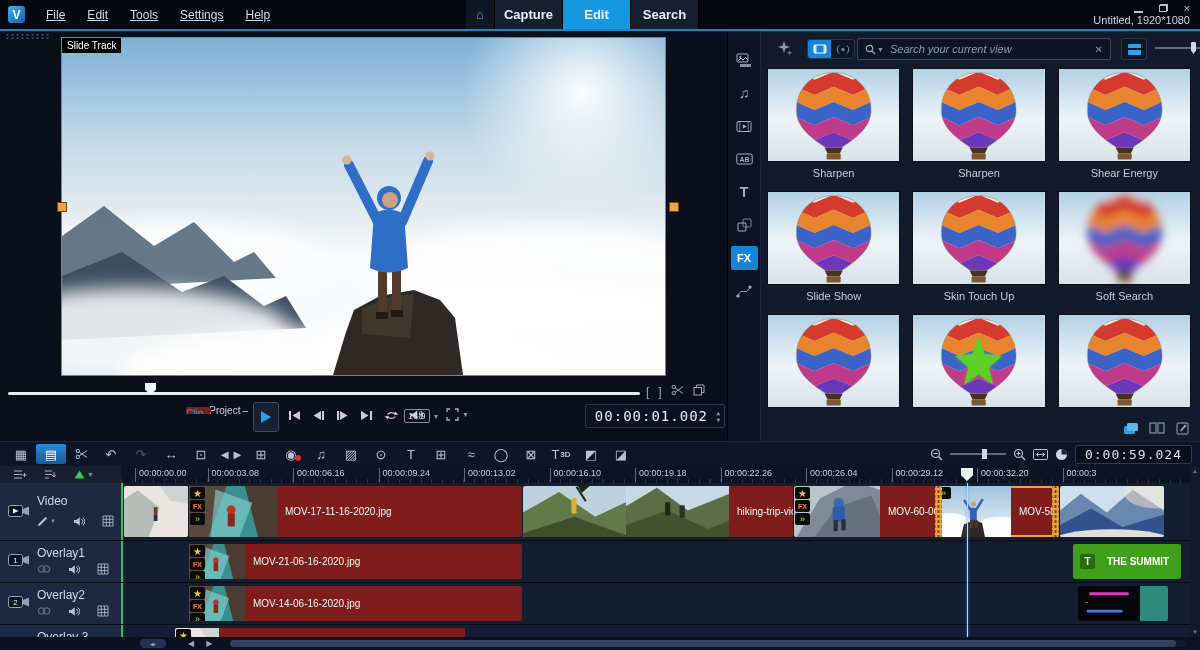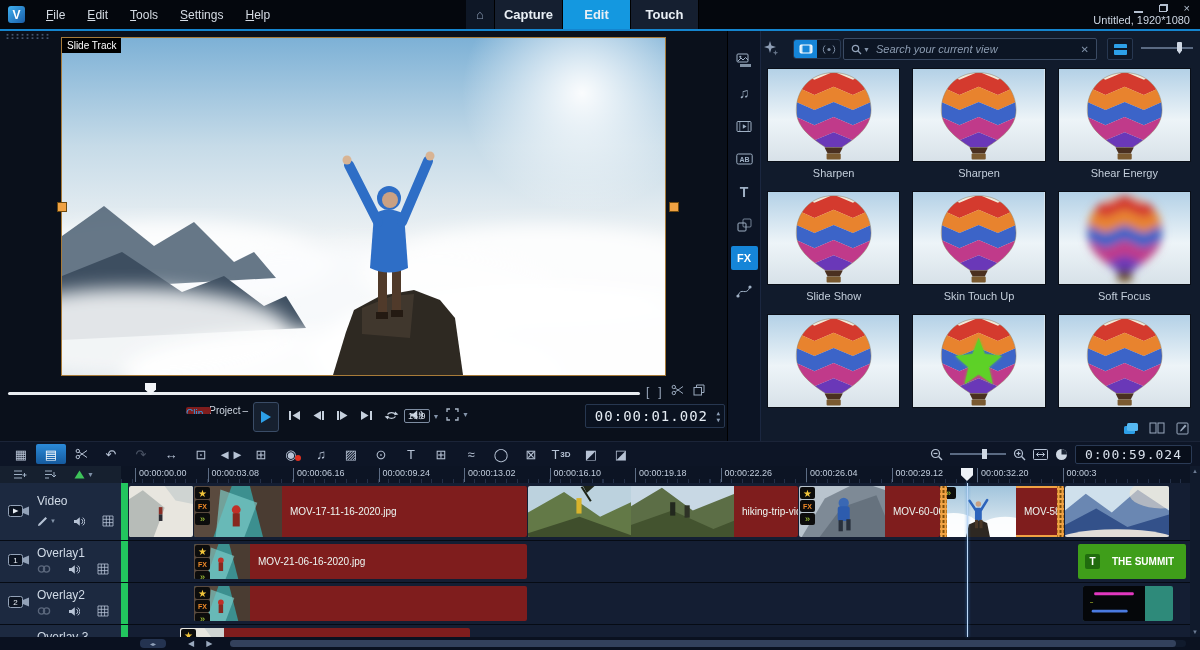--- a/index.html
+++ b/index.html
@@ -4,21 +4,21 @@
 <style>
   html,body{margin:0;padding:0;background:#000;}
   #app{position:relative;width:1200px;height:650px;overflow:hidden;background:#070b14;
        font-family:"Liberation Sans",sans-serif;color:#c8d2de;user-select:none;}
   .mono{font-family:"DejaVu Sans Mono",monospace;}
 
   
   .titlebar{position:absolute;top:0;left:0;right:0;height:29px;background:#04070d;border-bottom:2px solid #1585ce;display:flex;align-items:center;z-index:20;}
   .logo{width:17px;height:17px;margin:0 10px 0 8px;border-radius:3px;background:linear-gradient(135deg,#3fb0f0,#1a5da8);
         color:#fff;font-weight:bold;font-size:12px;display:flex;align-items:center;justify-content:center;}
-  .menus{display:flex;}
+  .menus{display:flex;text-decoration:underline;}
   .menu-item{padding:5px 11px;font-size:12px;color:#d6dce4;cursor:default;}
   .menu-item u{text-decoration:underline;}
   .navtabs{position:absolute;left:466px;top:0;height:29px;display:flex;align-items:stretch;}
   .home-tab{width:28px;background:#0e1726;display:flex;align-items:center;justify-content:center;color:#8b9cb4;font-size:13px;border-right:1px solid #000;}
   .nav-tab{width:67px;display:flex;align-items:center;justify-content:center;font-size:13px;font-weight:bold;color:#e9eff5;background:#151f30;border-right:1px solid #000;}
   .nav-tab.active{background:#1498e0;}
   .win-controls{position:absolute;right:10px;top:3px;display:flex;gap:16px;align-items:center;color:#b5c0d0;}
   .wc{height:10px;display:flex;align-items:center;font-size:11px;line-height:10px;}
   .wc-min{width:9px;border-bottom:2px solid #b5c0d0;height:7px;}
   .wc-restore{position:relative;width:9px;height:8px;}
@@ -54,21 +54,21 @@
   .pv-timecode{position:absolute;right:2px;top:5px;background:#0a1220;border:1px solid #273750;border-radius:2px;
                padding:3px 16px 3px 9px;font-size:14px;color:#e6edf4;letter-spacing:1px;}
   .stepper{position:absolute;right:3px;top:4px;display:flex;flex-direction:column;font-size:6px;color:#8ea0b8;line-height:7px;}
 
   
   .library-region{position:absolute;top:31px;left:727px;width:473px;height:410px;background:#111b2c;border-left:1px solid #000;}
   .lib-sidebar{position:absolute;left:0;top:0;width:33px;height:100%;background:#0c1424;border-right:1px solid #1b2740;}
   .lib-side-item{width:27px;height:24px;margin:9px auto 9px;display:flex;align-items:center;justify-content:center;color:#9fb0c4;font-size:13px;border-radius:2px;}
   .lib-side-item svg{stroke:currentColor;fill:none;}
   .lib-side-item.active{background:#1585d8;color:#fff;font-weight:bold;}
-  .lib-header{position:absolute;left:19px;right:0;top:0;height:19px;}
+  .lib-header{position:absolute;left:33px;right:0;top:0;height:19px;}
   .magic-icon{position:absolute;left:16px;top:9px;color:#8d9db4;}
   .seg{position:absolute;left:46px;top:8px;display:flex;background:#0e1726;border:1px solid #273750;border-radius:3px;overflow:hidden;}
   .seg-btn{width:23px;height:18px;display:flex;align-items:center;justify-content:center;color:#7e8fa6;}
   .seg-btn.active{background:#1585d8;color:#fff;}
   .search{position:absolute;left:96px;top:7px;width:252px;height:20px;background:#0c1524;border:1px solid #3a4a63;border-radius:2px;display:flex;align-items:center;}
   .search .q{margin:0 4px 0 7px;color:#93a3ba;display:flex;align-items:center;gap:1px;}
   .search input{flex:1;background:transparent;border:0;outline:0;color:#cfd8e4;font-style:italic;font-size:11px;font-family:"Liberation Sans",sans-serif;}
   .search input::placeholder{color:#8d9db2;font-style:italic;}
   .search .clear{margin-right:7px;color:#7e8fa6;font-size:10px;}
   .layout-btn{position:absolute;left:360px;top:7px;width:24px;height:20px;background:#0e1726;border:1px solid #273750;border-radius:2px;display:flex;align-items:center;justify-content:center;}
@@ -98,21 +98,21 @@
   .tl-timecode{background:#080e1a;border:1px solid #2a3a55;border-radius:2px;padding:1px 9px;font-size:13px;color:#d9e1ec;letter-spacing:1px;}
   .tl-ruler{position:absolute;top:24px;left:0;right:10px;height:17px;}
   .ruler-head{position:absolute;left:0;top:0;width:121px;height:100%;background:#16202f;display:flex;align-items:center;gap:17px;padding-left:13px;box-sizing:border-box;color:#9fb0c4;}
   .ruler-ticks{position:absolute;left:121px;right:0;top:0;bottom:0;background:#0c1424;overflow:hidden;
      background-image:repeating-linear-gradient(90deg,#243048 0 1px,transparent 1px 10.7px);background-position:0 bottom;background-size:100% 4px;background-repeat:repeat-x;}
   .tick{position:absolute;top:2px;height:14px;border-left:1px solid #5c6c84;padding-left:3px;font-size:9px;color:#c0ccdc;white-space:nowrap;}
   .ph-marker{position:absolute;left:840px;top:2px;width:12px;height:13px;background:#eef2f7;
              clip-path:polygon(0 0,100% 0,100% 55%,50% 100%,0 55%);z-index:6;}
   .tl-tracks{position:absolute;top:41px;left:0;right:10px;bottom:13px;overflow:hidden;}
   .track-row{position:relative;display:flex;border-bottom:1px solid #060b14;}
-  .track-head{width:121px;flex:none;background:#1c2940;border-right:7px solid #22c55e;position:relative;color:#c3cedb;}
+  .track-head{width:121px;flex:none;background:#1c2940;border-right:2px solid #22c55e;position:relative;color:#c3cedb;}
   .th-name{position:absolute;left:37px;font-size:12px;color:#d0dae6;}
   .th-cam{position:absolute;left:8px;}
   .th-icons{position:absolute;left:37px;display:flex;gap:17px;align-items:center;color:#b7c3d5;}
   .th-icons .dim{opacity:.4;}
   .track-body{position:relative;flex:1;background:#141e33;overflow:hidden;}
   .clip{position:absolute;top:3px;bottom:3px;border-radius:2px;overflow:hidden;display:flex;background:#7f1d1d;}
   .clip.photo{background:transparent;}
   .clip-thumb{flex:none;position:relative;height:100%;overflow:hidden;background:#222;}
   .clip-thumb svg{display:block;width:100%;height:100%;}
   .clip-strip{flex:none;height:100%;display:flex;}
@@ -190,21 +190,21 @@
         <div class="menu-item"><u>F</u>ile</div>
         <div class="menu-item"><u>E</u>dit</div>
         <div class="menu-item"><u>T</u>ools</div>
         <div class="menu-item"><u>S</u>ettings</div>
         <div class="menu-item"><u>H</u>elp</div>
       </div>
     <div class="navtabs" id="navtabs">
       <div class="home-tab">⌂</div>
     <div class="nav-tab">Capture</div>
         <div class="nav-tab active">Edit</div>
-        <div class="nav-tab">Touch</div>
+        <div class="nav-tab">Search</div>
       </div>
     <div class="win-controls">
       <span class="wc">
           <span class="wc-min"></span>
         </span>
       <span class="wc wc-restore">
           <i></i>
           <i></i>
         </span>
       <span class="wc">×</span>
@@ -545,21 +545,21 @@
                   <path d="M28 34 L46 42 L65 34 L84 42 L102 34 L102 49 L84 57 L65 49 L46 57 L28 49 Z" fill="#3c64c8"></path>
                   <path d="M28 49 L46 57 L65 49 L84 57 L102 49 L102 64 L84 72 L65 64 L46 72 L28 64 Z" fill="#c03a8a"></path>
                   <path d="M28 64 L46 72 L65 64 L84 72 L102 64 L102 79 L84 87 L65 79 L46 87 L28 79 Z" fill="#6a38b8"></path>
                 </g>
                 <path d="M65,5 C89,5 102,23 102,42 C102,60 85,71 73,79 L57,79 C45,71 28,60 28,42 C28,23 41,5 65,5 Z" fill="none" stroke="#8a7a60" stroke-width=".8" opacity=".6"></path>
                 <polygon points="56,79 74,79 71,85 59,85" fill="#4a3020"></polygon>
                 <rect x="58" y="85" width="14" height="6" rx="1" fill="#7a5a30"></rect>
               </g>
             </svg>
           </div>
-          <div class="fx-label">Soft Focus</div>
+          <div class="fx-label">Soft Search</div>
         </div>
         <div class="fx-cell">
           <div class="fx-thumb">
             <svg viewBox="0 0 130 94" preserveAspectRatio="xMidYMid slice">
               <rect width="130" height="94" fill="url(#gsky)"></rect>
               <g>
                 <g clip-path="url(#cball)">
                   <rect x="25" y="2" width="80" height="80" fill="#f0e8d8"></rect>
                   <path d="M28 4 L46 12 L65 4 L84 12 L102 4 L102 19 L84 27 L65 19 L46 27 L28 19 Z" fill="#d43a2e"></path>
                   <path d="M28 19 L46 27 L65 19 L84 27 L102 19 L102 34 L84 42 L65 34 L46 42 L28 34 Z" fill="#e8832e"></path>
@@ -967,20 +967,21 @@
                   <polygon points="30,10 72,25 55,70 24,70" fill="#7fd0cc" opacity=".65"></polygon>
                   <circle cx="48" cy="33" r="5" fill="#c03028"></circle>
                   <rect x="44" y="37" width="8" height="15" fill="#87281f"></rect>
                 </svg>
                 <div class="badges">
                   <div class="badge star">★</div>
                   <div class="badge fx">FX</div>
                   <div class="badge tr">»</div>
                 </div>
               </div>
+              <div class="clip-green">MOV-14-06-16-2020.jpg</div>
             </div>
             <div class="clip color-clip" style="left: 955px; width: 90px;">
               <div class="clip-thumb" style="width:62px">
                 <svg viewBox="0 0 100 70" preserveAspectRatio="xMidYMid slice">
                   <rect width="100" height="70" fill="#05070a"></rect>
                   <rect x="18" y="17" width="64" height="4.5" rx="2" fill="#e238c0"></rect>
                   <rect x="14" y="45" width="58" height="4.5" rx="2" fill="#4a7ae0"></rect>
                   <text x="11" y="36" font-size="10" fill="#c8d830" font-family="Liberation Sans,sans-serif">~</text>
                 </svg>
               </div>

